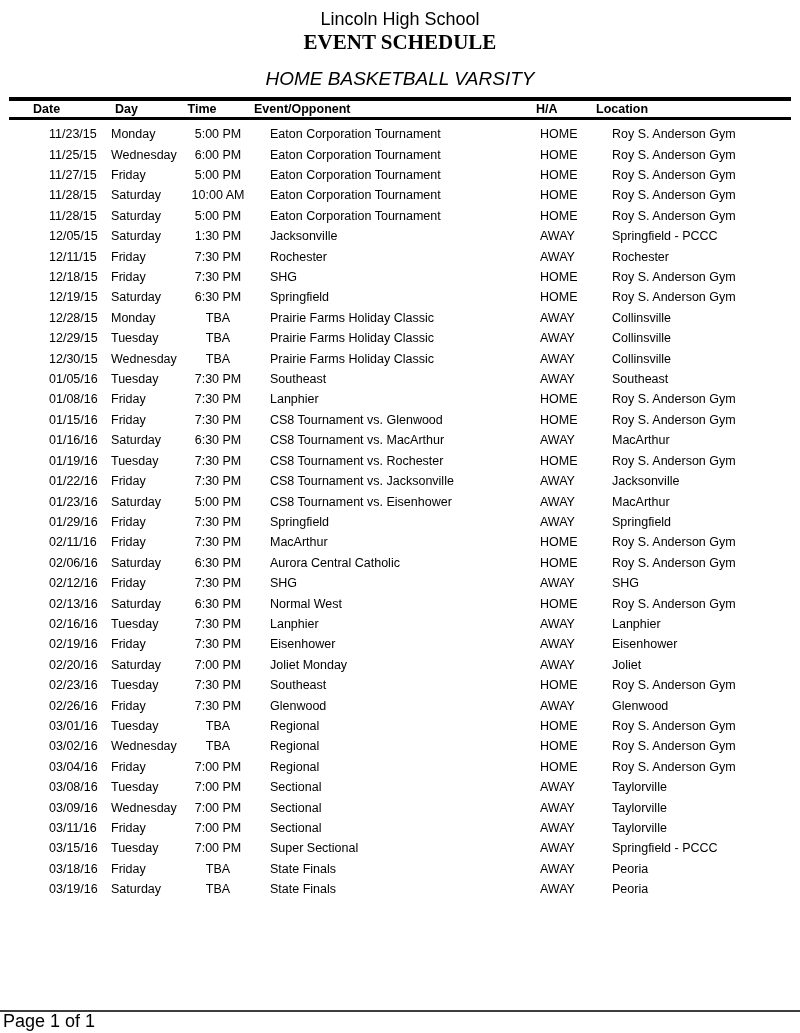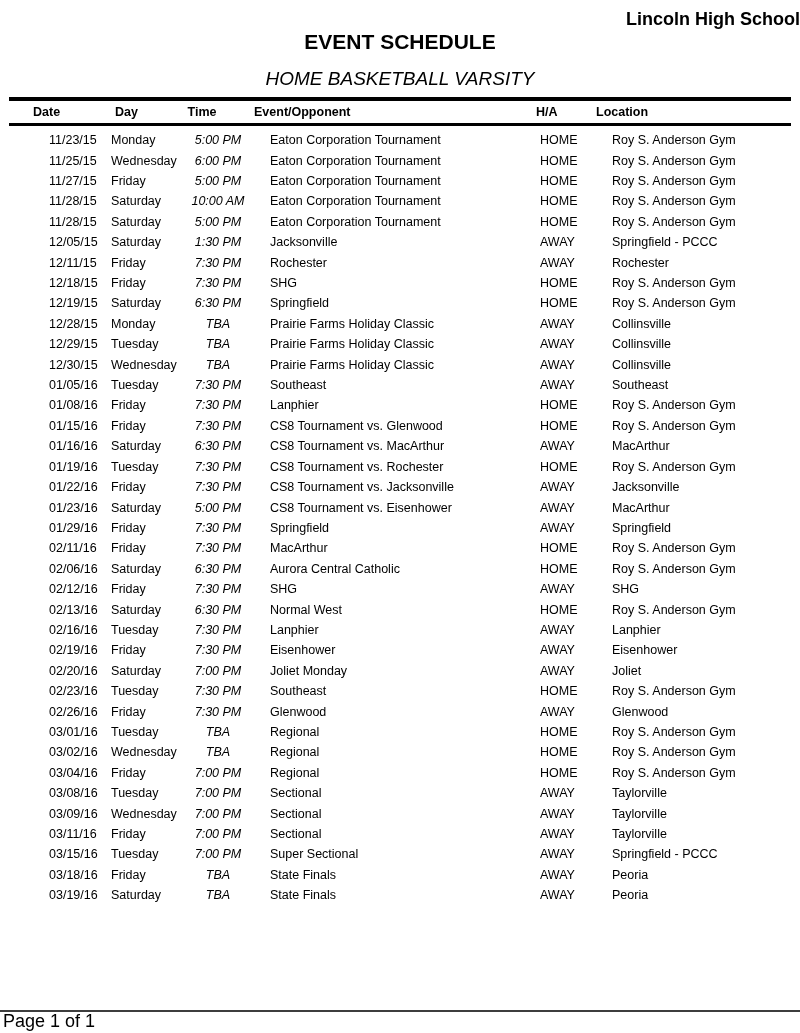--- a/index.html
+++ b/index.html
@@ -8,28 +8,28 @@
     width: 800px;
     height: 1033px;
     position: relative;
     font-family: "Liberation Sans", "DejaVu Sans", sans-serif;
     color: #000;
     overflow: hidden;
   }
   .doc-header { text-align: center; padding-top: 8px; }
   .school-name {
     font-size: 18px;
-    font-weight: bold;
+    font-weight: normal;
     line-height: 22px;
-    text-align: right;
   }
   .doc-title {
     font-size: 21px;
     font-weight: bold;
     line-height: 24px;
+    font-family: Liberation Serif, serif;
   }
   .team-subtitle {
     margin-top: 14px;
     font-size: 19px;
     font-style: italic;
     line-height: 22px;
   }
   .rule-double {
     margin: 7px 9px 0 9px;
     height: 2.5px;
@@ -40,36 +40,36 @@
     margin: 0 9px;
     border-top: 3px solid #000;
   }
   .grid-row {
     display: grid;
     grid-template-columns: 62px 72px 70px 287px 72px auto;
     padding-left: 33px;
     align-items: center;
   }
   .thead {
-    height: 22px;
+    height: 16px;
     font-weight: bold;
     font-size: 12.5px;
   }
   .thead .h-day { padding-left: 20px; }
   .thead .h-time { text-align: center; }
   .thead .h-event { padding-left: 17px; }
   .thead .h-ha { padding-left: 12px; }
   .tbody { margin-top: 4px; }
   .trow {
     height: 20.42px;
     font-size: 12.5px;
     margin-left: 16px;
   }
   .c { white-space: nowrap; }
-  .c.time { text-align: center; font-style: italic; }
+  .c.time { text-align: center; }
   .c.event { padding-left: 17px; }
   .doc-footer {
     position: absolute;
     top: 1010px;
     left: 0;
     width: 800px;
   }
   .footer-rule { border-top: 2.5px solid #3d3d3d; }
   .page-number {
     padding-left: 3px;

